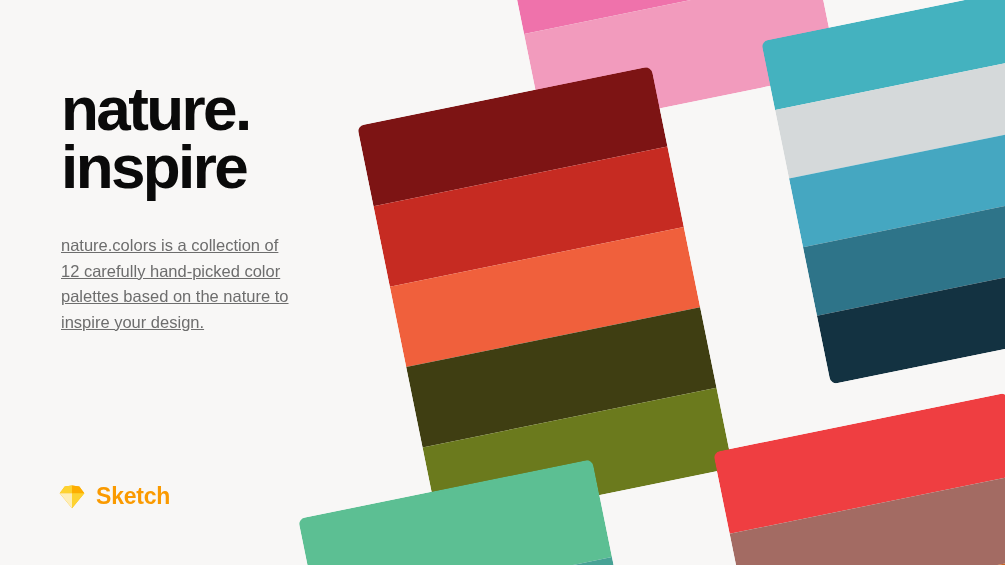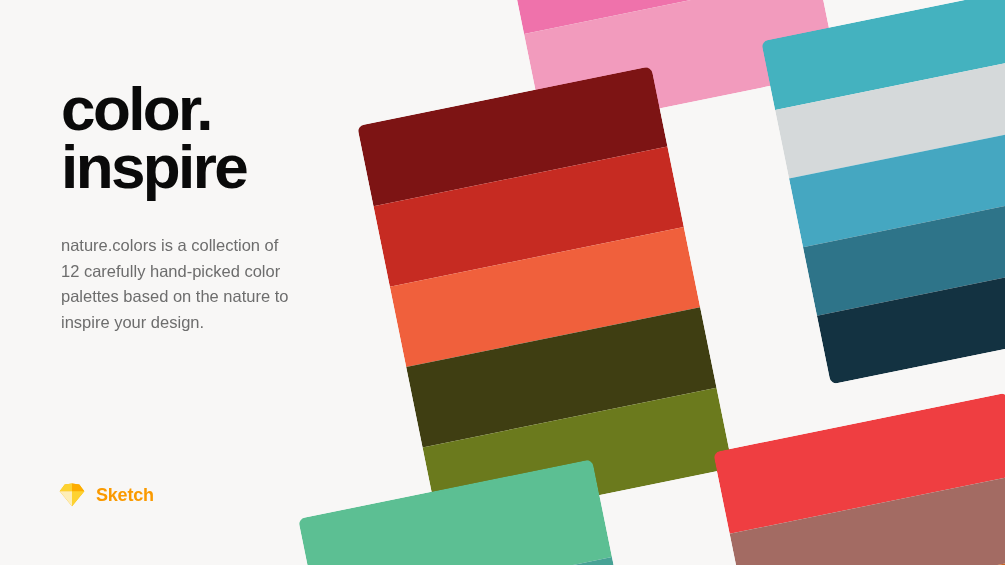--- a/index.html
+++ b/index.html
@@ -119,21 +119,21 @@
 
   #sketch-badge {
     position: absolute;
     left: 59px;
     top: 483px;
     display: flex;
     align-items: center;
     gap: 11px;
   }
   #sketch-badge .sketch-label {
-    font-size: 18px;
+    font-size: 23px;
     font-weight: bold;
     color: #fa9a00;
     letter-spacing: -0.2px;
     font-family: "Liberation Sans", sans-serif;
   }
   #sketch-badge svg { display: block; }
 </style>
 </head>
 <body style="background: rgb(248, 247, 246);">
 
@@ -171,25 +171,25 @@
       <div class="swatch" style="background:#ef3e41"></div>
       <div class="swatch" style="background:#a36b63"></div>
       <div class="swatch" style="background:#cb6522"></div>
     </div>
 
   </div>
 
   <div id="text-layer">
 
     <div id="title-block">
-      <div class="title-line" style="color: rgb(10, 10, 10);">color.</div>
+      <div class="title-line" style="color: rgb(10, 10, 10);">nature.</div>
       <div class="title-line" style="color: rgb(10, 10, 10);">inspire</div>
     </div>
 
-    <div id="description" style="color: rgb(109, 109, 109);">nature.colors is a collection of 12 carefully hand-picked color palettes based on the nature to inspire your design.</div>
+    <div id="description" style="color: rgb(109, 109, 109); text-decoration: underline;">nature.colors is a collection of 12 carefully hand-picked color palettes based on the nature to inspire your design.</div>
 
     <div id="sketch-badge">
       <span>
         <svg width="26" height="24" viewBox="0 0 26 24" xmlns="http://www.w3.org/2000/svg">
           <path d="M5.7 1.4 L13 0.6 L20.3 1.4 L25.3 8.2 L13 23.3 L0.7 8.2 Z" fill="#fdb300"></path>
           <path d="M5.7 1.4 L13 0.6 L13 8.2 L0.7 8.2 Z" fill="#fdd231"></path>
           <path d="M20.3 1.4 L13 0.6 L13 8.2 L25.3 8.2 Z" fill="#fdad00"></path>
           <path d="M0.7 8.2 L13 8.2 L13 23.3 Z" fill="#feeeb7"></path>
           <path d="M25.3 8.2 L13 8.2 L13 23.3 Z" fill="#fdd231"></path>
           <path d="M5.7 1.4 L0.7 8.2 L13 8.2 Z" fill="#fdb300" opacity="0.0"></path>

